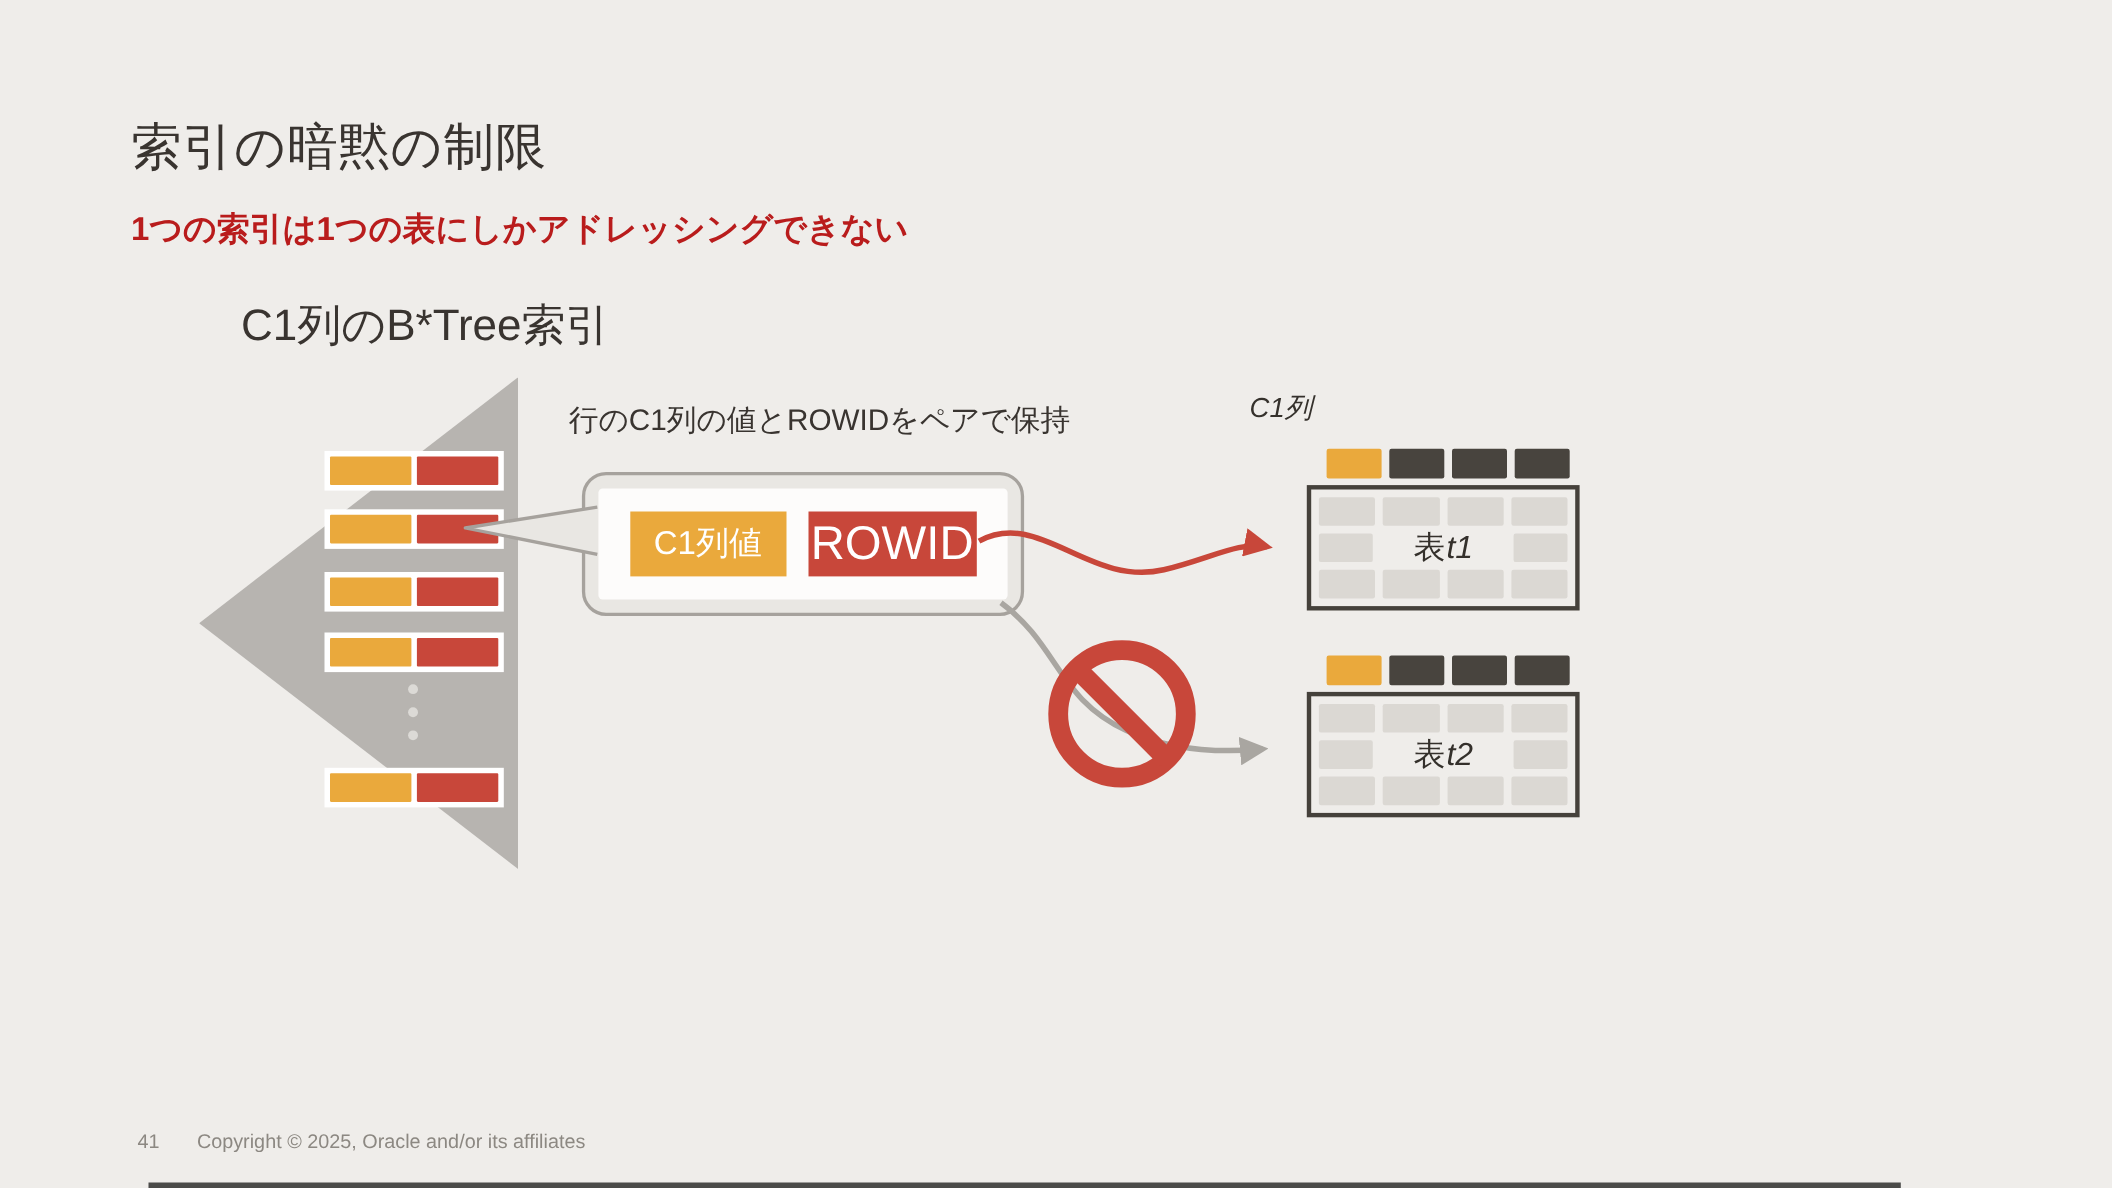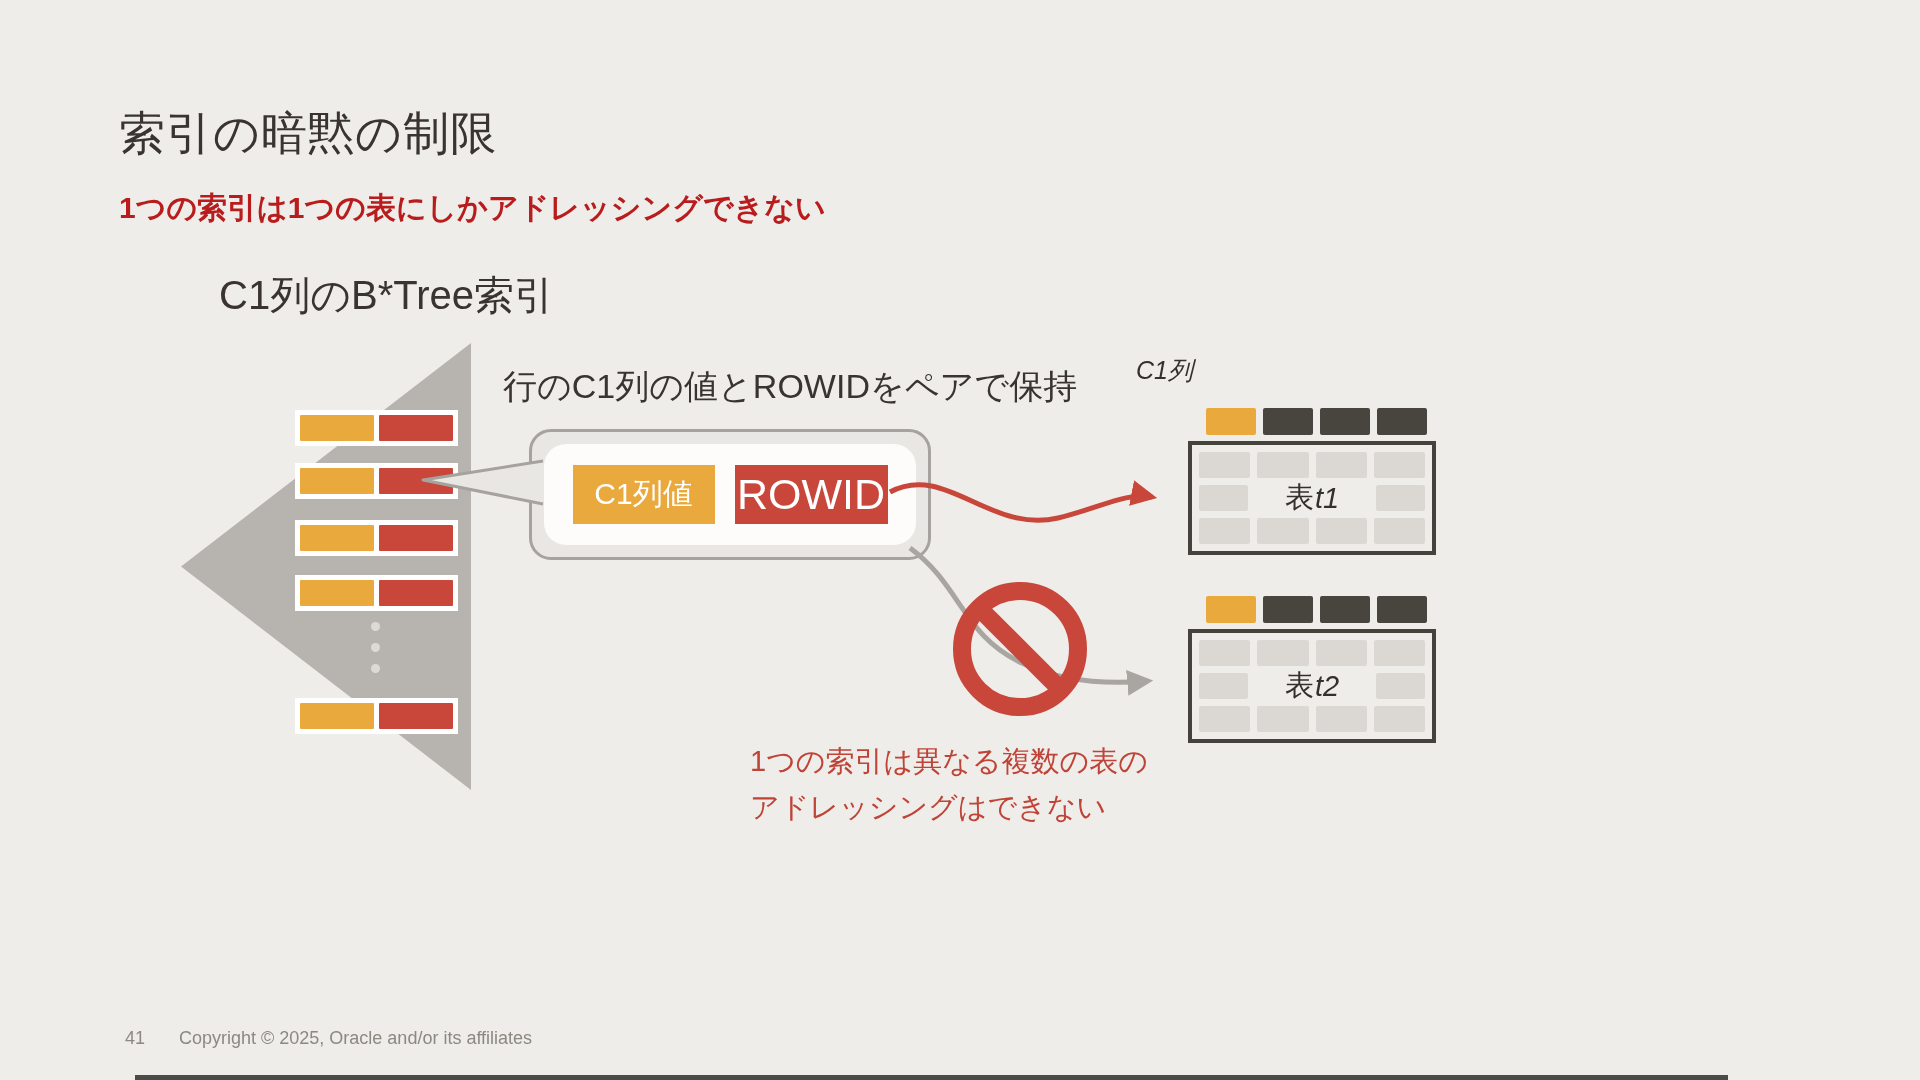--- a/index.html
+++ b/index.html
@@ -15,26 +15,26 @@
 
   .idx-row{position:absolute;left:295px;width:163px;height:36px;background:#ffffff;
            display:flex;gap:5px;padding:5px;box-sizing:border-box}
   .idx-cell{flex:1;border-radius:1px}
   .idx-cell.orange{background:#eaa93c}
   .idx-cell.red{background:#c8473a}
 
   .vdots{position:absolute;left:371px;top:622px;display:flex;flex-direction:column;gap:12px}
   .vdots span{width:9px;height:9px;border-radius:50%;background:#dcdad6}
 
-  .caption{position:absolute;left:503px;top:364px;font-size:34px;color:#393430}
+  .caption{position:absolute;left:517px;top:364px;font-size:27px;color:#393430}
 
   .callout{position:absolute;left:529px;top:429px;width:402px;height:131px;background:#e9e7e3;
            border:3px solid #a6a29d;border-radius:22px;box-sizing:border-box;z-index:2}
   .callout-inner{position:absolute;left:12px;top:12px;right:12px;bottom:12px;background:#fdfcfb;
-                 border-radius:22px;display:flex;align-items:center;justify-content:center;gap:20px}
+                 border-radius:4px;display:flex;align-items:center;justify-content:center;gap:20px}
   .pairbox{height:59px;display:flex;align-items:center;justify-content:center;color:#ffffff}
   .pairbox.orange{width:142px;background:#eaa93c;font-size:30px}
   .pairbox.red{width:153px;background:#c8473a;font-size:43px}
 
   .col-label{position:absolute;left:1136px;top:354px;font-size:25px;font-style:italic;color:#35312c}
   .thead{position:absolute;left:1206px;display:flex;gap:7px}
   .hcell{width:50px;height:27px;border-radius:2px}
   .hcell.orange{background:#eaa93c}
   .hcell.dark{background:#48443e}
   .tbody{position:absolute;left:1188px;width:248px;border:4px solid #45413b;padding:7px;
@@ -154,24 +154,20 @@
       <span class="bcell"></span>
     </div>
     <div class="trow">
       <span class="bcell"></span>
         <span class="bcell"></span>
         <span class="bcell"></span>
         <span class="bcell"></span>
     </div>
   </div>
 
-  <div class="warning">
-    <div>1つの索引は異なる複数の表の</div>
-    <div>アドレッシングはできない</div>
-  </div>
 
   <div class="footer-page">41</div>
   <div class="footer-copy">Copyright © 2025, Oracle and/or its affiliates</div>
 
   <div class="logo">
     <div class="logo-ring"></div>
   </div>
 
   <div class="bottom-edge"></div>
 

